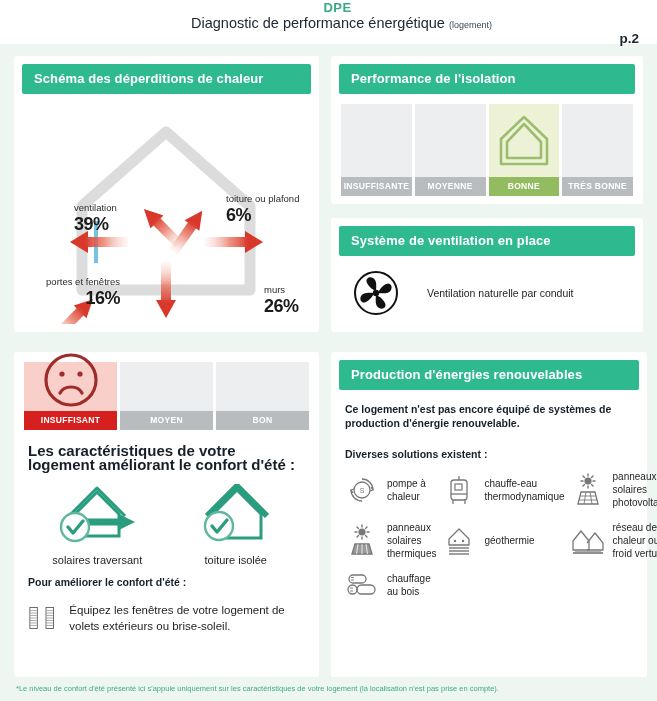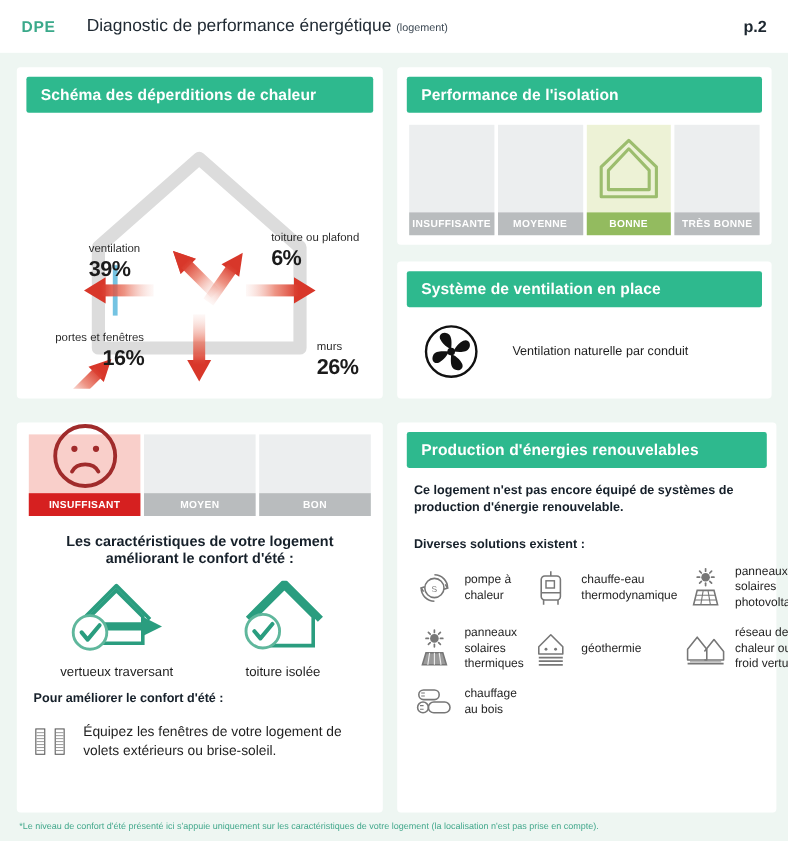--- a/index.html
+++ b/index.html
@@ -8,21 +8,21 @@
     background: #eef6f2;
     font-family: "Liberation Sans", sans-serif;
     overflow: hidden;
   }
   .page { position: relative; width: 657px; height: 701px; background: #eef6f2; }
 
   
   .header {
     position: absolute; left: 0; top: 0; width: 657px; height: 44px;
     background: #ffffff;
-    display: flex; align-items: center;
+    display: flex; align-items: center; flex-direction: column;
   }
   .hdr-logo {
     margin-left: 18px; font-size: 13px; font-weight: bold;
     color: #3aa98a; letter-spacing: .5px;
   }
   .hdr-title {
     margin-left: 26px; font-size: 14.5px; color: #202a33; text-align: center;
   }
   .hdr-sub { font-size: 9px; color: #3c4853; }
   .hdr-page {
@@ -88,21 +88,21 @@
   .gauge-cell.active-red .cap { background: #d62020; }
 
   .confort-gauge .gauge-cell { height: 68px; }
 
   
   .vent-row { display: flex; align-items: center; padding: 14px 0 0 22px; }
   .vent-text { font-size: 10.5px; color: #1e1e1e; margin-left: 28px; }
 
   
   .cf-body { padding: 14px 14px 0 14px; }
-  .cf-h { font-size: 12px; font-weight: bold; color: #16202a; line-height: 14px; text-align: center; }
+  .cf-h { font-size: 15px; font-weight: bold; color: #16202a; line-height: 14px; }
   .cf-icons { display: flex; margin-top: 12px; }
   .cf-icon-col { width: 50%; display: flex; flex-direction: column; align-items: center; }
   .cf-icon-col .cap2 { font-size: 11px; color: #1f1f1f; margin-top: 6px; }
   .cf-h2 { font-size: 10.5px; font-weight: bold; color: #16202a; margin-top: 10px; }
   .cf-advice { display: flex; align-items: center; margin-top: 10px; }
   .cf-advice-txt { font-size: 11.5px; color: #1f1f1f; line-height: 16px; margin-left: 14px; }
 
   
   .rn-body { padding: 12px 14px 0 14px; }
   .rn-lead { font-size: 10.5px; font-weight: bold; color: #16202a; line-height: 14px; }
@@ -302,21 +302,21 @@
       <div class="cf-icons">
         <div class="cf-icon-col">
           <svg width="104" height="64" viewBox="0 0 104 64">
             <path d="M30 30 L52 8 L74 30 L74 52 L38 52" fill="none" stroke="#2a9d7f" stroke-width="3"></path>
             <path d="M24 32 L52 4 L80 32" fill="none" stroke="#2a9d7f" stroke-width="3" stroke-linejoin="round"></path>
             <path d="M22 38 L78 38" fill="none" stroke="#2a9d7f" stroke-width="7"></path>
             <path d="M74 30 L90 38 L74 46 Z" fill="#2a9d7f"></path>
             <circle cx="30" cy="43" r="14" fill="#fff" stroke="#5fb79c" stroke-width="2.4"></circle>
             <path d="M23 43 L28 49 L38 37" fill="none" stroke="#2a9d7f" stroke-width="3.4" stroke-linecap="round" stroke-linejoin="round"></path>
           </svg>
-          <span class="cap2">vertueux traversant</span>
+          <span class="cap2">solaires traversant</span>
         </div>
         <div class="cf-icon-col">
           <svg width="90" height="64" viewBox="0 0 90 64">
             <path d="M22 30 L46 6 L70 30 L70 54 L34 54" fill="none" stroke="#2a9d7f" stroke-width="3"></path>
             <path d="M16 32 L46 2 L76 32" fill="none" stroke="#2a9d7f" stroke-width="6" stroke-linejoin="round"></path>
             <circle cx="28" cy="42" r="14" fill="#fff" stroke="#5fb79c" stroke-width="2.4"></circle>
             <path d="M21 42 L26 48 L36 36" fill="none" stroke="#2a9d7f" stroke-width="3.4" stroke-linecap="round" stroke-linejoin="round"></path>
           </svg>
           <span class="cap2">toiture isolée</span>
         </div>

